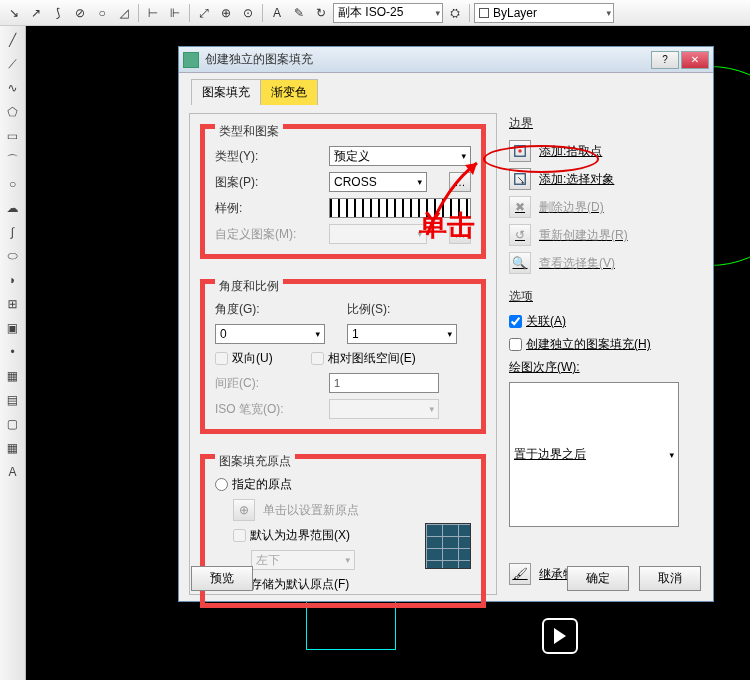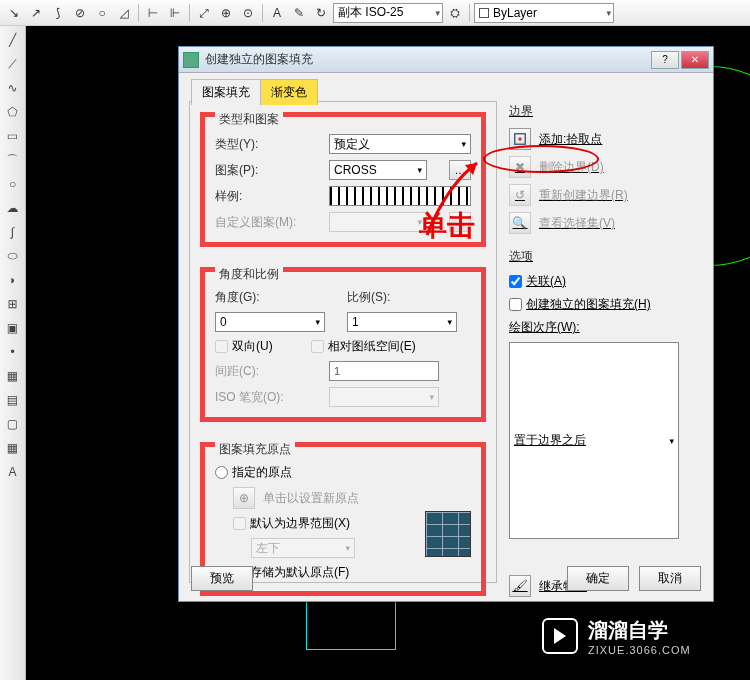--- a/index.html
+++ b/index.html
@@ -24,21 +24,21 @@
 
 
 .dialog { position: absolute; top: 46px; left: 178px; width: 536px; height: 556px; background: #f0f0f0; border: 1px solid #6b8fb0; box-shadow: 2px 2px 6px rgba(0,0,0,.4); }
 .titlebar { height: 26px; background: linear-gradient(#e8f0f8, #cfdcea); display: flex; align-items: center; padding: 0 4px; border-bottom: 1px solid #aab; }
 .titlebar-icon { width: 16px; height: 16px; background: #5a8; margin-right: 6px; border: 1px solid #396; }
 .titlebar-text { flex: 1; color: #333; }
 .winbtns { display: flex; gap: 2px; }
 .winbtn { width: 28px; height: 18px; border: 1px solid #8aa; background: linear-gradient(#f6f6f6, #dedede); display: flex; align-items: center; justify-content: center; font-size: 10px; }
 .winbtn.close { background: linear-gradient(#e78, #c34); color: #fff; }
 
-.dialog-body { padding: 4px 10px; display: flex; gap: 12px; height: calc(100% - 26px); position: relative; justify-content: space-between; }
+.dialog-body { padding: 16px 10px; display: flex; gap: 12px; height: calc(100% - 26px); position: relative; justify-content: space-between; }
 
 
 .tabrow { position: absolute; top: 6px; left: 12px; display: flex; }
 .tab { padding: 4px 10px; border: 1px solid #bbb; background: #fde047; border-bottom: none; margin-right: -1px; }
 .tab.active { background: #f0f0f0; position: relative; z-index: 2; }
 .tab-panel { border: 1px solid #bbb; background: #f0f0f0; margin-top: 24px; padding: 10px; width: 308px; height: 482px; }
 
 
 .fs { border: 5px solid #ef4444; padding: 8px 10px 10px; margin-bottom: 20px; }
 .fs-title { position: relative; top: -14px; background: #f0f0f0; padding: 0 4px; display: inline-block; color: #333; }
@@ -266,20 +266,29 @@
       <div class="section-label">边界</div>
       <div class="icon-btn">
         <div class="ib">
             <svg viewBox="0 0 16 16">
               <rect x="2" y="2" width="12" height="12" fill="none" stroke="#357" stroke-width="1.5"></rect>
               <circle cx="8" cy="8" r="2" fill="#d33"></circle>
             </svg>
           </div>
         <span>添加:拾取点</span>
       </div>
+      <div class="icon-btn">
+        <div class="ib">
+            <svg viewBox="0 0 16 16">
+              <rect x="2" y="2" width="12" height="12" fill="none" stroke="#357" stroke-width="1.5"></rect>
+              <path d="M6 6 L12 12 L10 12 L12 14" stroke="#333" fill="none"></path>
+            </svg>
+          </div>
+        <span>添加:选择对象</span>
+      </div>
       <div class="icon-btn dis">
         <div class="ib">✖</div>
         <span>删除边界(D)</span>
       </div>
       <div class="icon-btn dis">
         <div class="ib">↺</div>
         <span>重新创建边界(R)</span>
       </div>
       <div class="icon-btn dis">
         <div class="ib">🔍</div>
@@ -317,17 +326,13 @@
   <div class="highlight-ring"></div>
   <svg class="arrow-overlay" width="80" height="90">
     <path d="M10 80 Q 30 30 60 8" stroke="#e00" stroke-width="3" fill="none"></path>
     <polygon points="60,8 48,10 56,20" fill="#e00"></polygon>
   </svg>
   <div class="arrow-text">单击</div>
 </div>
 
 <div class="watermark">
   <div class="wm-play"></div>
-  <div class="wm-text">
-    <span class="t">溜溜自学</span>
-    <span class="s">ZIXUE.3066.COM</span>
-  </div>
 </div>
 
 </body></html>

